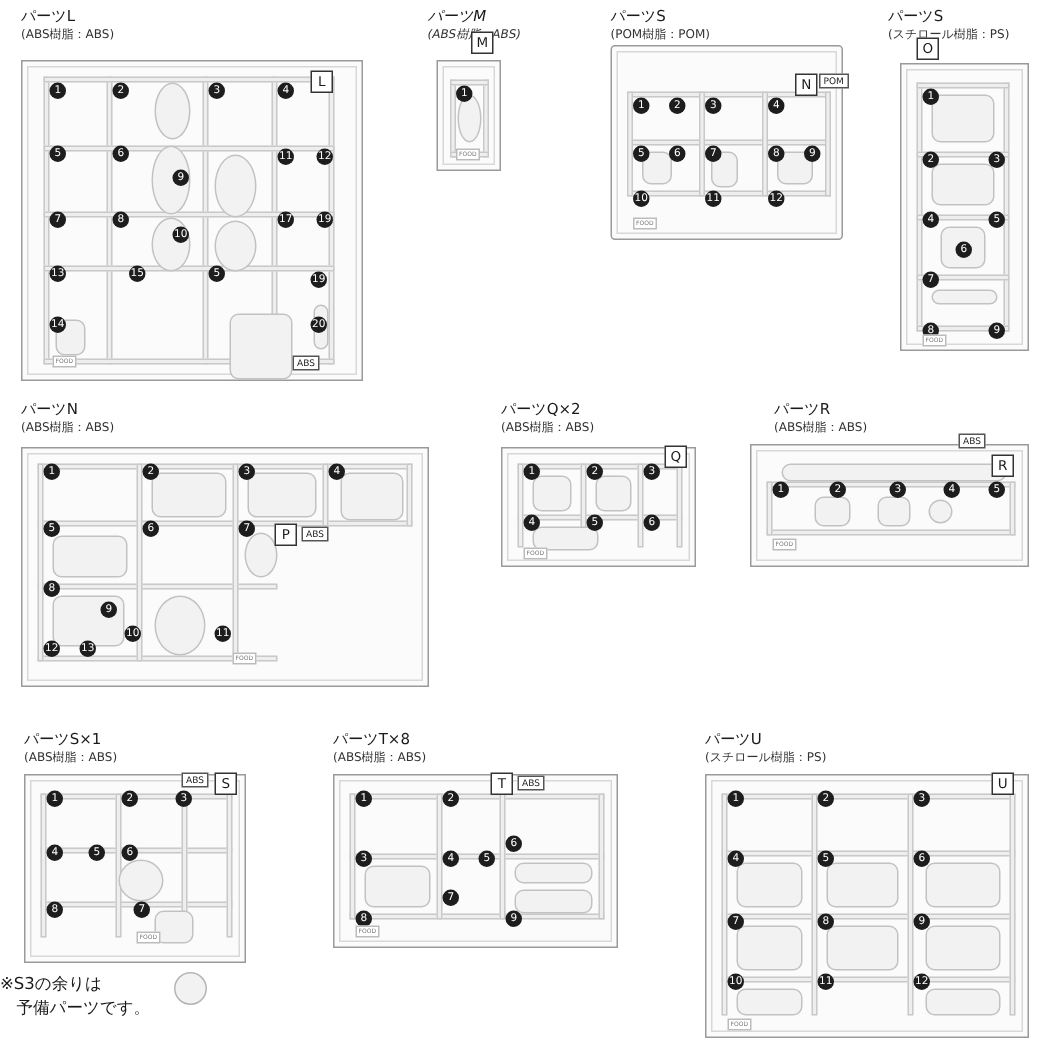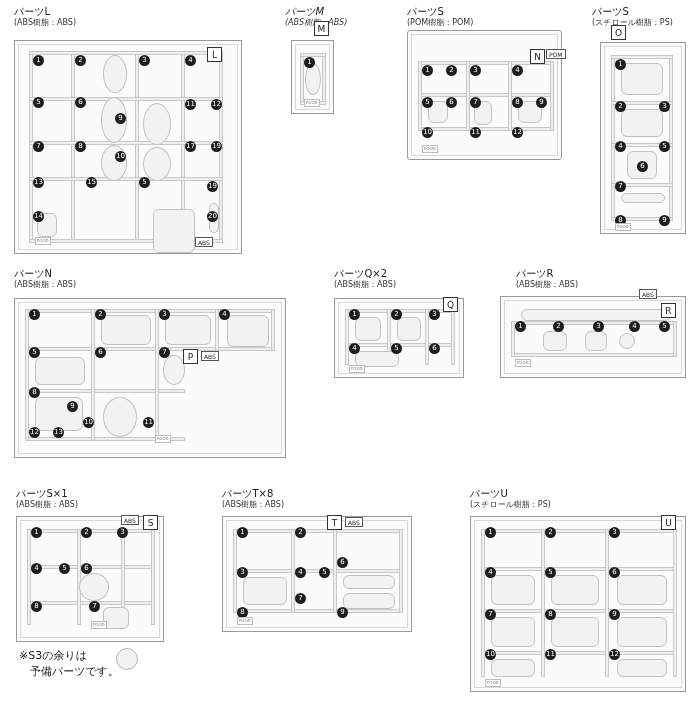--- a/index.html
+++ b/index.html
@@ -352,21 +352,21 @@
   <div class="tag" style="left:14px; top:46px;">4</div>
   <div class="tag" style="left:42px; top:46px;">5</div>
   <div class="tag" style="left:64px; top:46px;">6</div>
   <div class="tag" style="left:72px; top:84px;">7</div>
   <div class="tag" style="left:14px; top:84px;">8</div>
   <div class="letter" style="left:126px; top:-2px;">S</div>
   <div class="matlabel" style="left:104px; top:-2px;">ABS</div>
   <div class="stamp" style="left:74px; top:104px;">FOOD</div>
 </div>
 <div class="blob oval" style="left:116px; top:648px; width:22px; height:22px; border:1px solid #b5b5b5;"></div>
-<div class="note" style="left:19px; top:648px;">※S3の余りは
+<div class="note" style="left:0; top:648px;">※S3の余りは
 　予備パーツです。</div>
 
 <div class="sheet" style="left:222px; top:488px;">
   <div class="title">パーツT×8</div>
   <div class="subtitle">(ABS樹脂：ABS)</div>
 </div>
 <div class="runner" style="left:222px; top:516px; width:190px; height:116px;">
   <div class="inner"></div>
   <div class="bar" style="left:10px; top:12px; width:170px; height:4px;"></div>
   <div class="bar" style="left:10px; top:52px; width:170px; height:4px;"></div>

